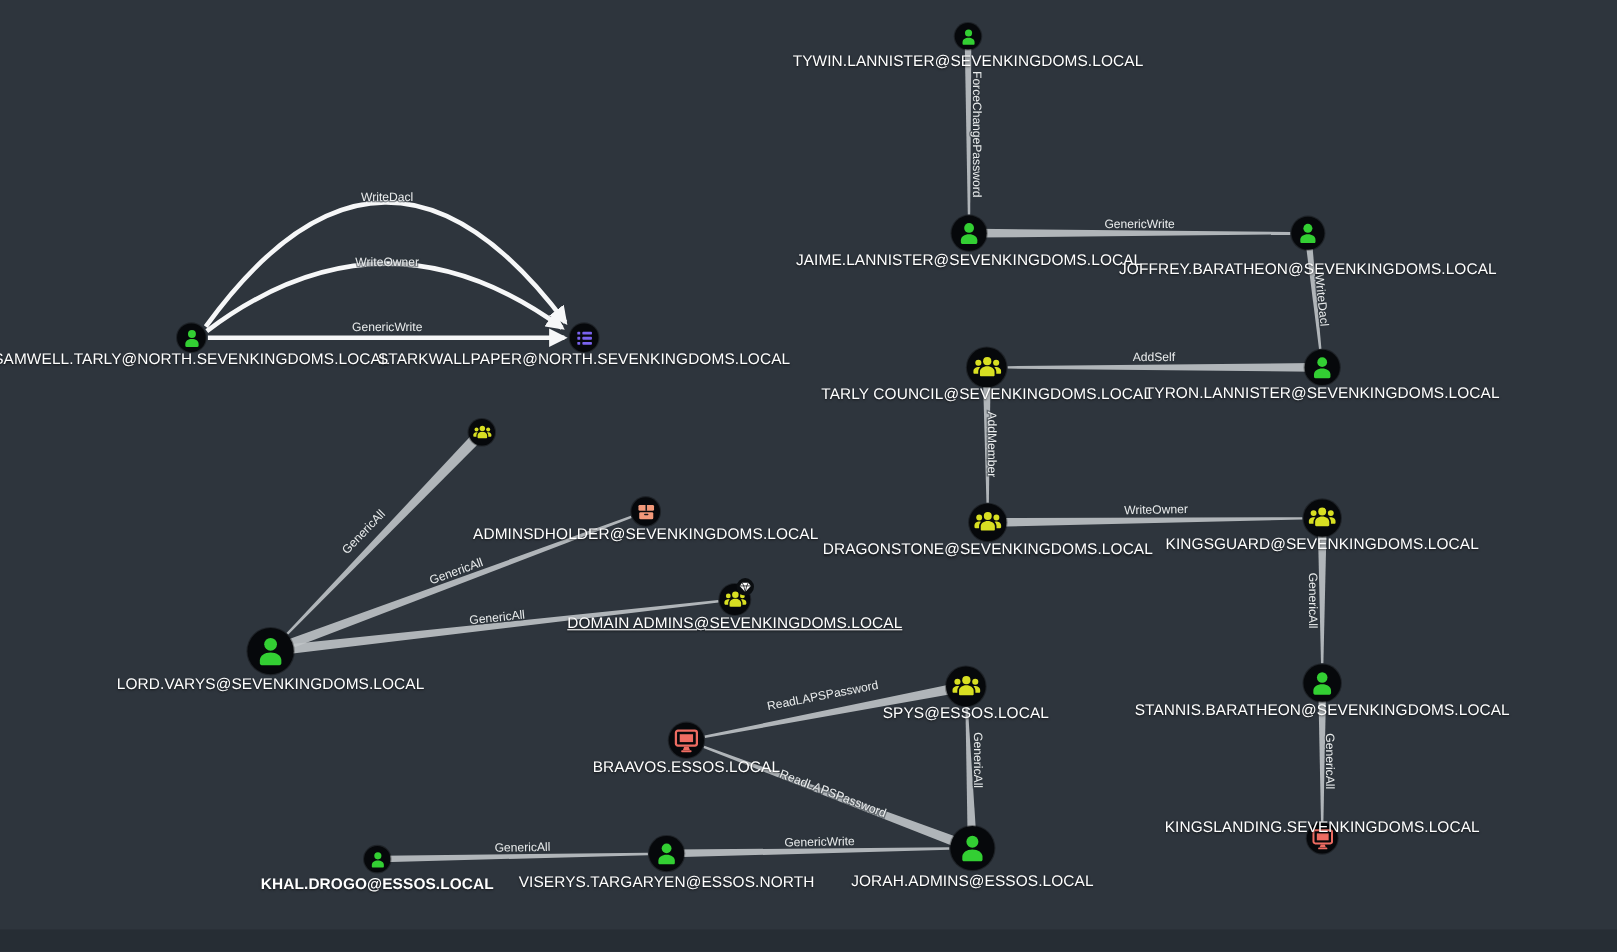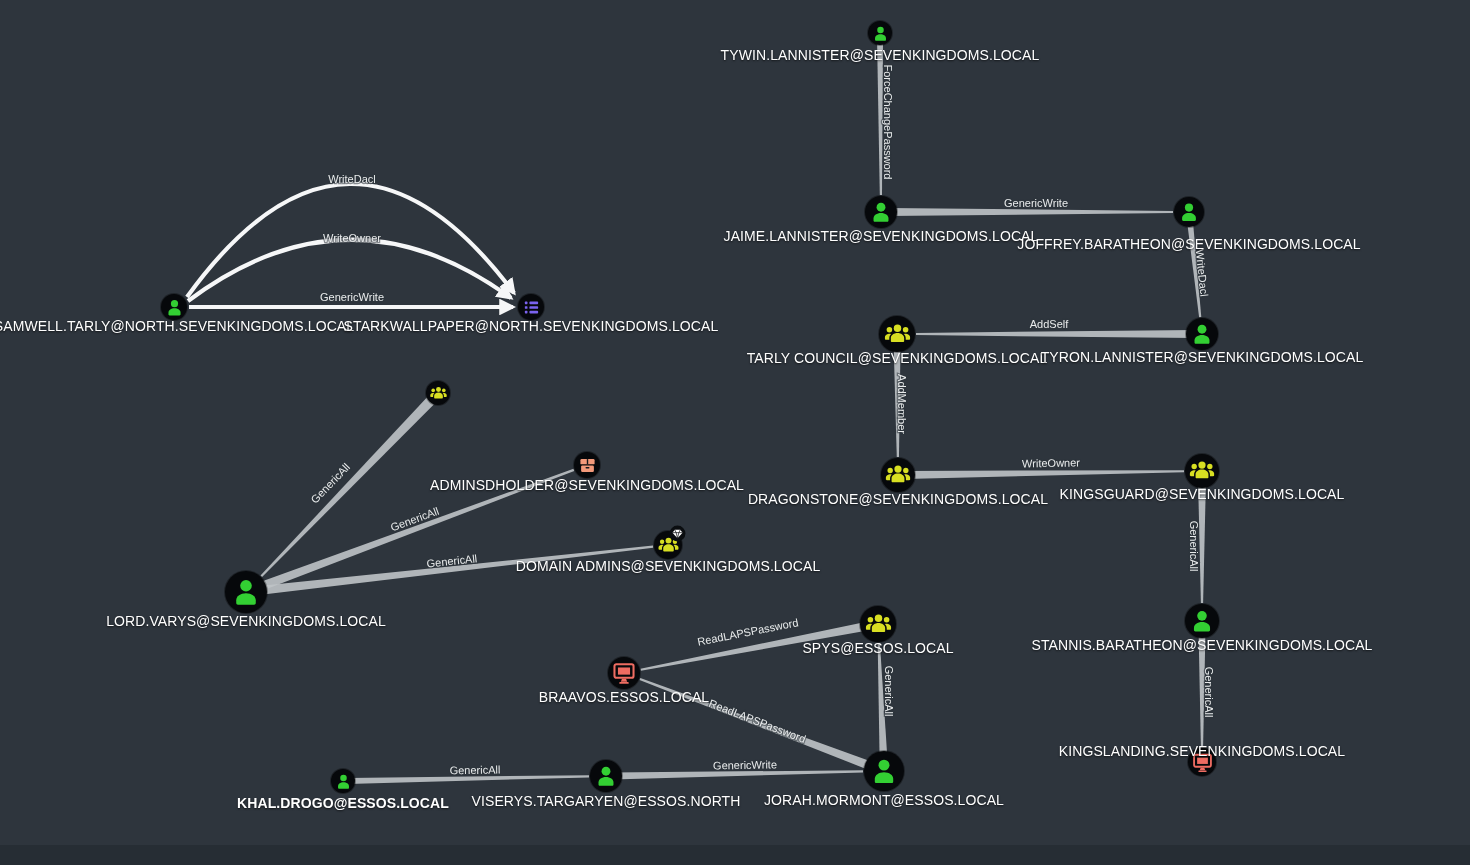--- a/index.html
+++ b/index.html
@@ -208,21 +208,21 @@
           <path d="M19.2 11.3c1.9.4 3.2 1.5 3.2 2.8v1.5c0 .5-.4.8-.8.8h-2.8v-1.5c0-1.3-.6-2.5-1.5-3.4.6-.2 1.2-.2 1.9-.2z" fill="#d8df22"></path>
         </svg>
         <div class="badge" style="left: 15px; top: -6px;">
           <svg width="17" height="17" viewBox="0 0 24 24">
             <circle cx="12" cy="12" r="11.2" fill="#0a0d10"></circle>
             <path d="M8.1 6.8h7.8l3.2 4L12 18.6l-7.1-7.8z" fill="#ffffff"></path>
             <path d="M8.1 6.8l2 4L12 18.6l1.9-7.8 2-4M4.9 10.8h14.2" stroke="#0a0d10" stroke-width="1" fill="none"></path>
           </svg>
         </div>
       </div>
-      <div class="nlabel" style="left: 668px; top: 558px;">DOMAIN ADMINS@SEVENKINGDOMS.LOCAL</div>
+      <div class="nlabel" style="left: 668px; top: 558px; text-decoration: underline;">DOMAIN ADMINS@SEVENKINGDOMS.LOCAL</div>
       <div class="node" style="left: 225px; top: 571px; height: 42px; width: 42px;">
         <svg width="34" height="34" viewBox="0 0 24 24">
           <circle cx="12" cy="7.6" r="4.1" fill="#33cf33"></circle>
           <path d="M12 12.9c-3.9 0-6.9 2.1-6.9 5v1.9c0 .7.5 1.2 1.2 1.2h11.4c.7 0 1.2-.5 1.2-1.2v-1.9c0-2.9-3-5-6.9-5z" fill="#33cf33"></path>
         </svg>
       </div>
       <div class="nlabel" style="left: 246px; top: 613px;">LORD.VARYS@SEVENKINGDOMS.LOCAL</div>
       <div class="node" style="left: 860px; top: 606px; height: 36px; width: 36px;">
         <svg width="29" height="29" viewBox="0 0 24 24">
           <circle cx="12" cy="6.9" r="3.1" fill="#d8df22"></circle>
@@ -263,21 +263,21 @@
           <path d="M12 12.9c-3.9 0-6.9 2.1-6.9 5v1.9c0 .7.5 1.2 1.2 1.2h11.4c.7 0 1.2-.5 1.2-1.2v-1.9c0-2.9-3-5-6.9-5z" fill="#33cf33"></path>
         </svg>
       </div>
       <div class="nlabel" style="left: 606px; top: 793px;">VISERYS.TARGARYEN@ESSOS.NORTH</div>
       <div class="node" style="left: 864px; top: 751px; height: 40px; width: 40px;">
         <svg width="32" height="32" viewBox="0 0 24 24">
           <circle cx="12" cy="7.6" r="4.1" fill="#33cf33"></circle>
           <path d="M12 12.9c-3.9 0-6.9 2.1-6.9 5v1.9c0 .7.5 1.2 1.2 1.2h11.4c.7 0 1.2-.5 1.2-1.2v-1.9c0-2.9-3-5-6.9-5z" fill="#33cf33"></path>
         </svg>
       </div>
-      <div class="nlabel" style="left: 884px; top: 792px;">JORAH.MORMONT@ESSOS.LOCAL</div>
+      <div class="nlabel" style="left: 884px; top: 792px;">JORAH.ADMINS@ESSOS.LOCAL</div>
       <div class="node" style="left: 1188px; top: 748px; height: 28px; width: 28px;">
         <svg width="23" height="23" viewBox="0 0 24 24">
           <rect x="3.2" y="3.9" width="17.6" height="12.5" rx="1.7" fill="none" stroke="#ee6c62" stroke-width="1.9"></rect>
           <rect x="6.4" y="6.9" width="11.2" height="6.6" fill="#ee6c62"></rect>
           <path d="M10.1 17.4h3.8l1 2.7H9.1z" fill="#ee6c62"></path>
           <rect x="7.6" y="20.4" width="8.8" height="1.6" rx="0.8" fill="#ee6c62"></rect>
         </svg>
       </div>
       <div class="nlabel" style="left: 1202px; top: 743px;">KINGSLANDING.SEVENKINGDOMS.LOCAL</div>
     </div>

